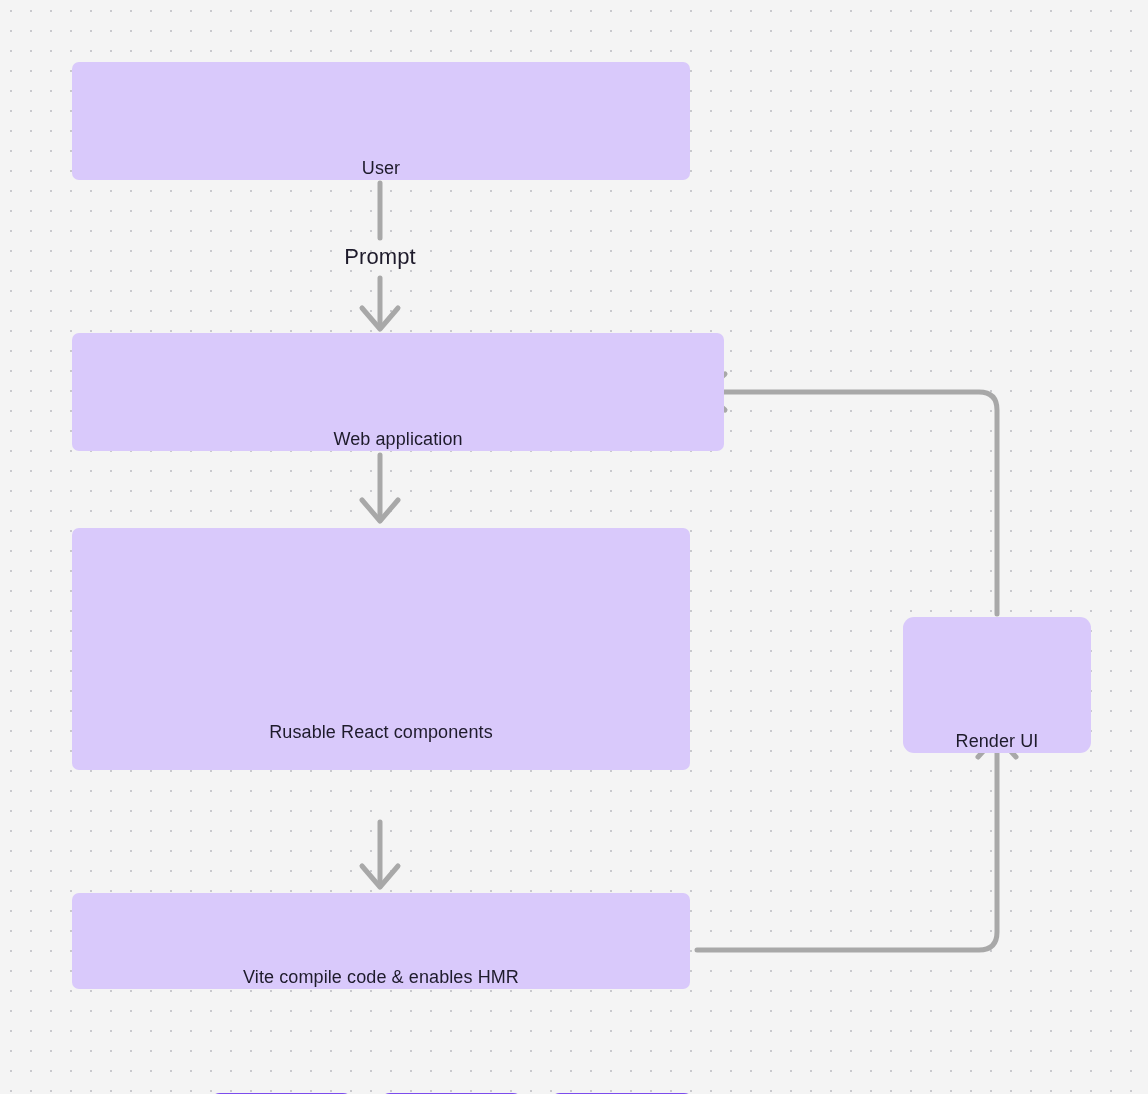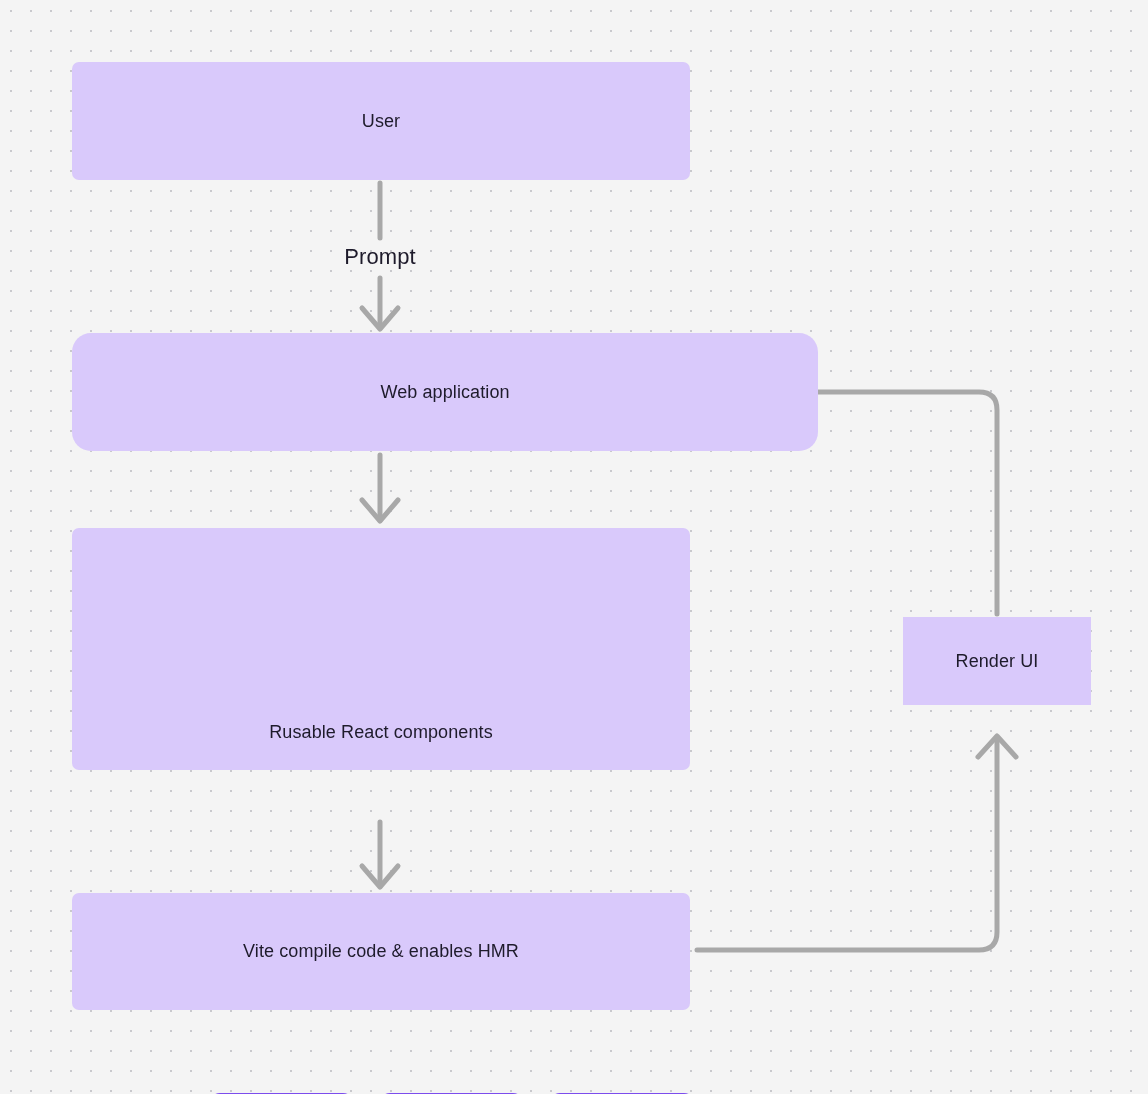--- a/index.html
+++ b/index.html
@@ -20,21 +20,21 @@
     background-color: #f4f4f4;
     background-image: radial-gradient(circle at 1px 1px, #c9c9cd 1.4px, transparent 1.5px);
     background-size: 20px 20px;
     background-position: 10px 10px;
   }
 
   .node {
     position: absolute;
     box-sizing: border-box;
     display: flex;
-    align-items: center;
+    align-items: flex-end;
     justify-content: center;
     text-align: center;
     color: #1e1b2b;
     font-size: 18px;
     line-height: 1.35;
     letter-spacing: 0.1px;
   }
 
   .node.lilac {
     background: #d9c9fb;
@@ -44,26 +44,26 @@
   .node.violet {
     background: #7c4ded;
     color: #ffffff;
     border-radius: 11px;
     font-size: 17px;
     line-height: 1.55;
   }
 
   
   #node-user          { left: 72px;  top: 62px;  width: 618px; height: 118px; }
-  #node-webapp        { left: 72px;  top: 333px; width: 746px; height: 118px; border-radius: 19px; }
+  #node-webapp        { left: 72px;  top: 333px; width: 652px; height: 118px; }
   #node-components    { left: 72px;  top: 528px; width: 618px; height: 242px;
                         display: block; }
-  #node-vite          { left: 72px;  top: 893px; width: 618px; height: 117px; }
-  #node-render        { left: 903px; top: 617px; width: 188px; height: 88px;
-                        border-radius: 0; }
+  #node-vite          { left: 72px;  top: 893px; width: 618px; height: 96px; }
+  #node-render        { left: 903px; top: 617px; width: 188px; height: 136px;
+                        border-radius: 11px; }
 
   #node-html   { left: 137px; top: 565px; width: 145px; height: 107px; }
   #node-css    { left: 307px; top: 565px; width: 145px; height: 107px; }
   #node-js     { left: 477px; top: 565px; width: 146px; height: 107px; }
 
   .sub-caption {
     position: absolute;
     left: 0;
     right: 0;
     top: 192px;

